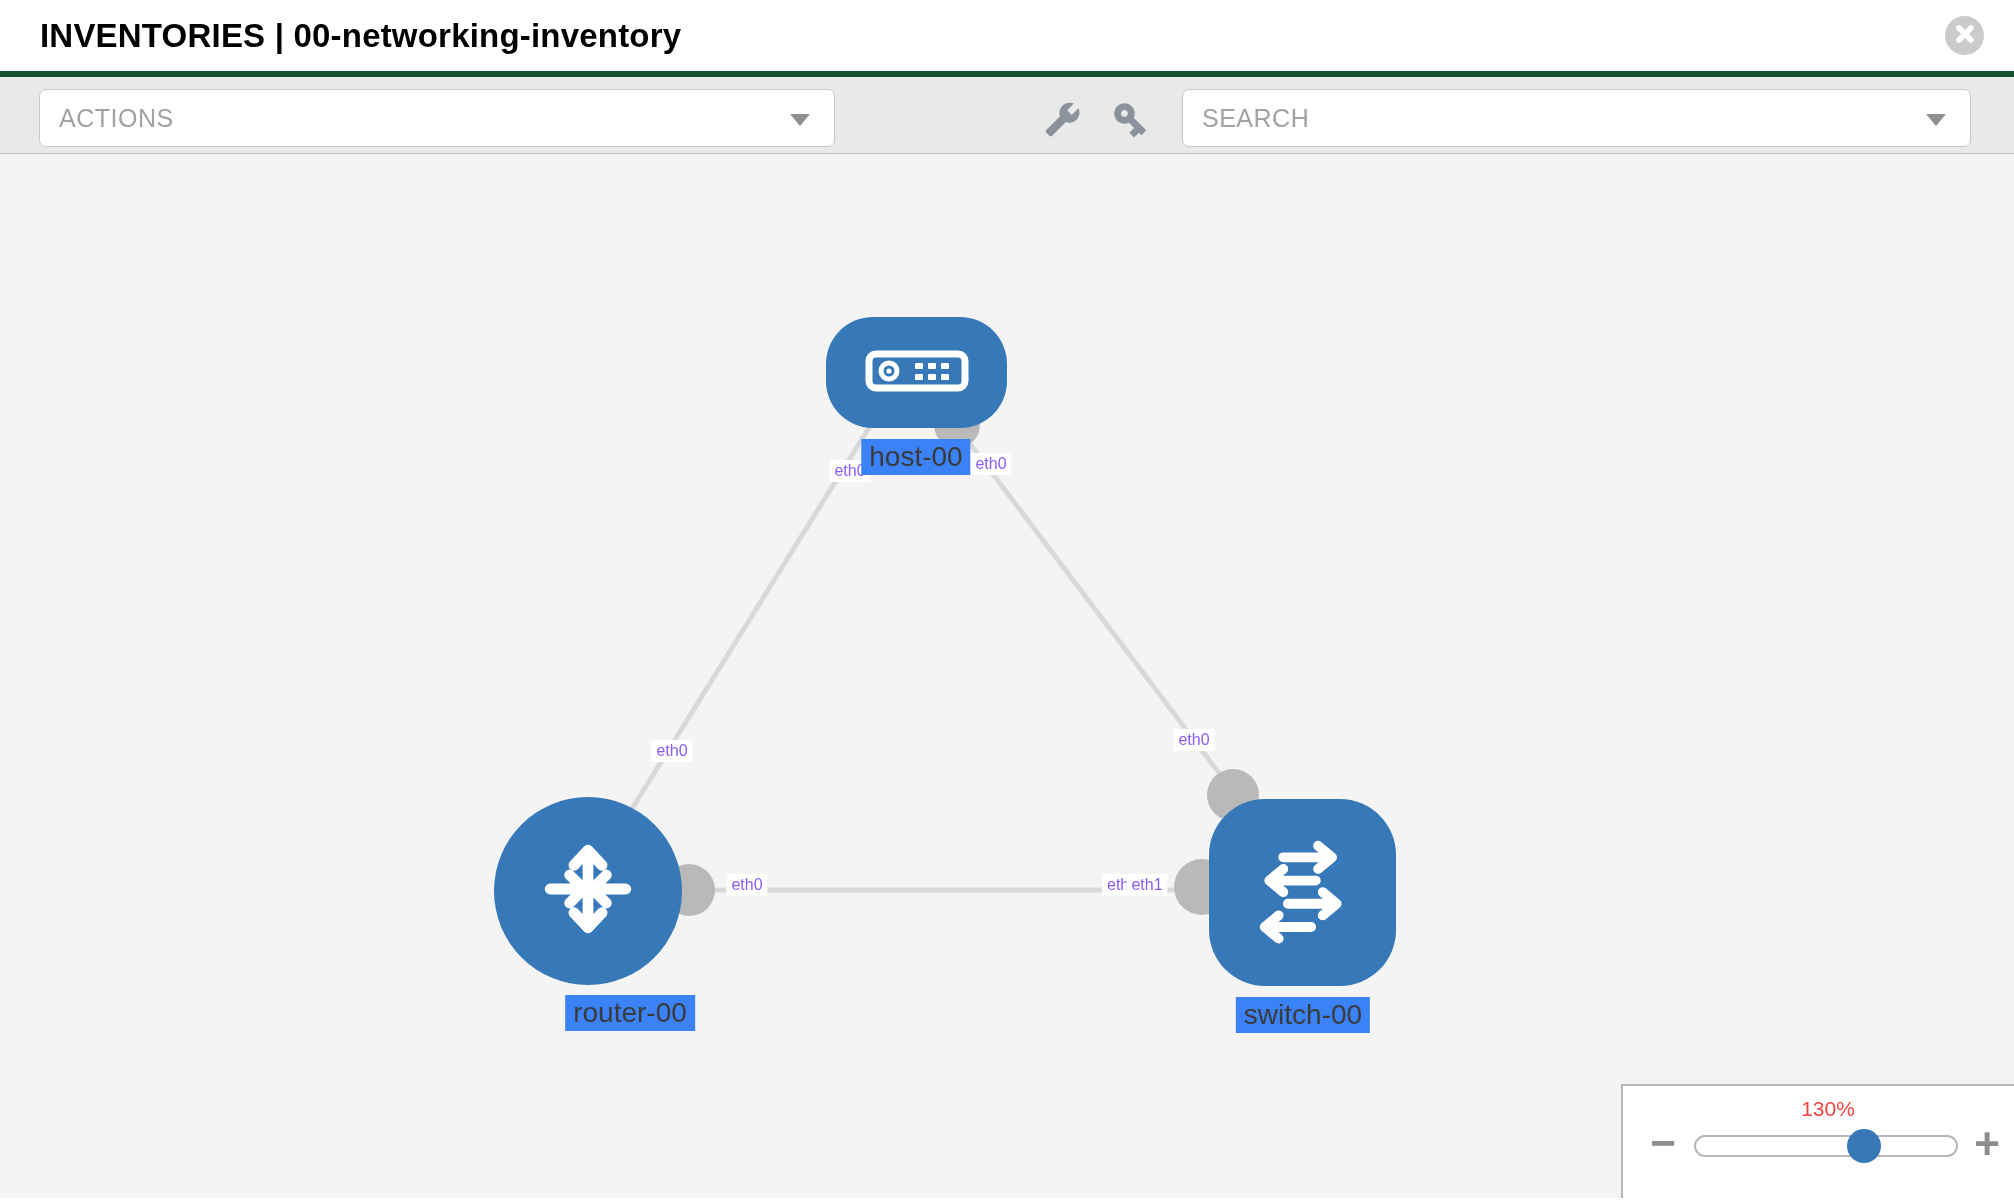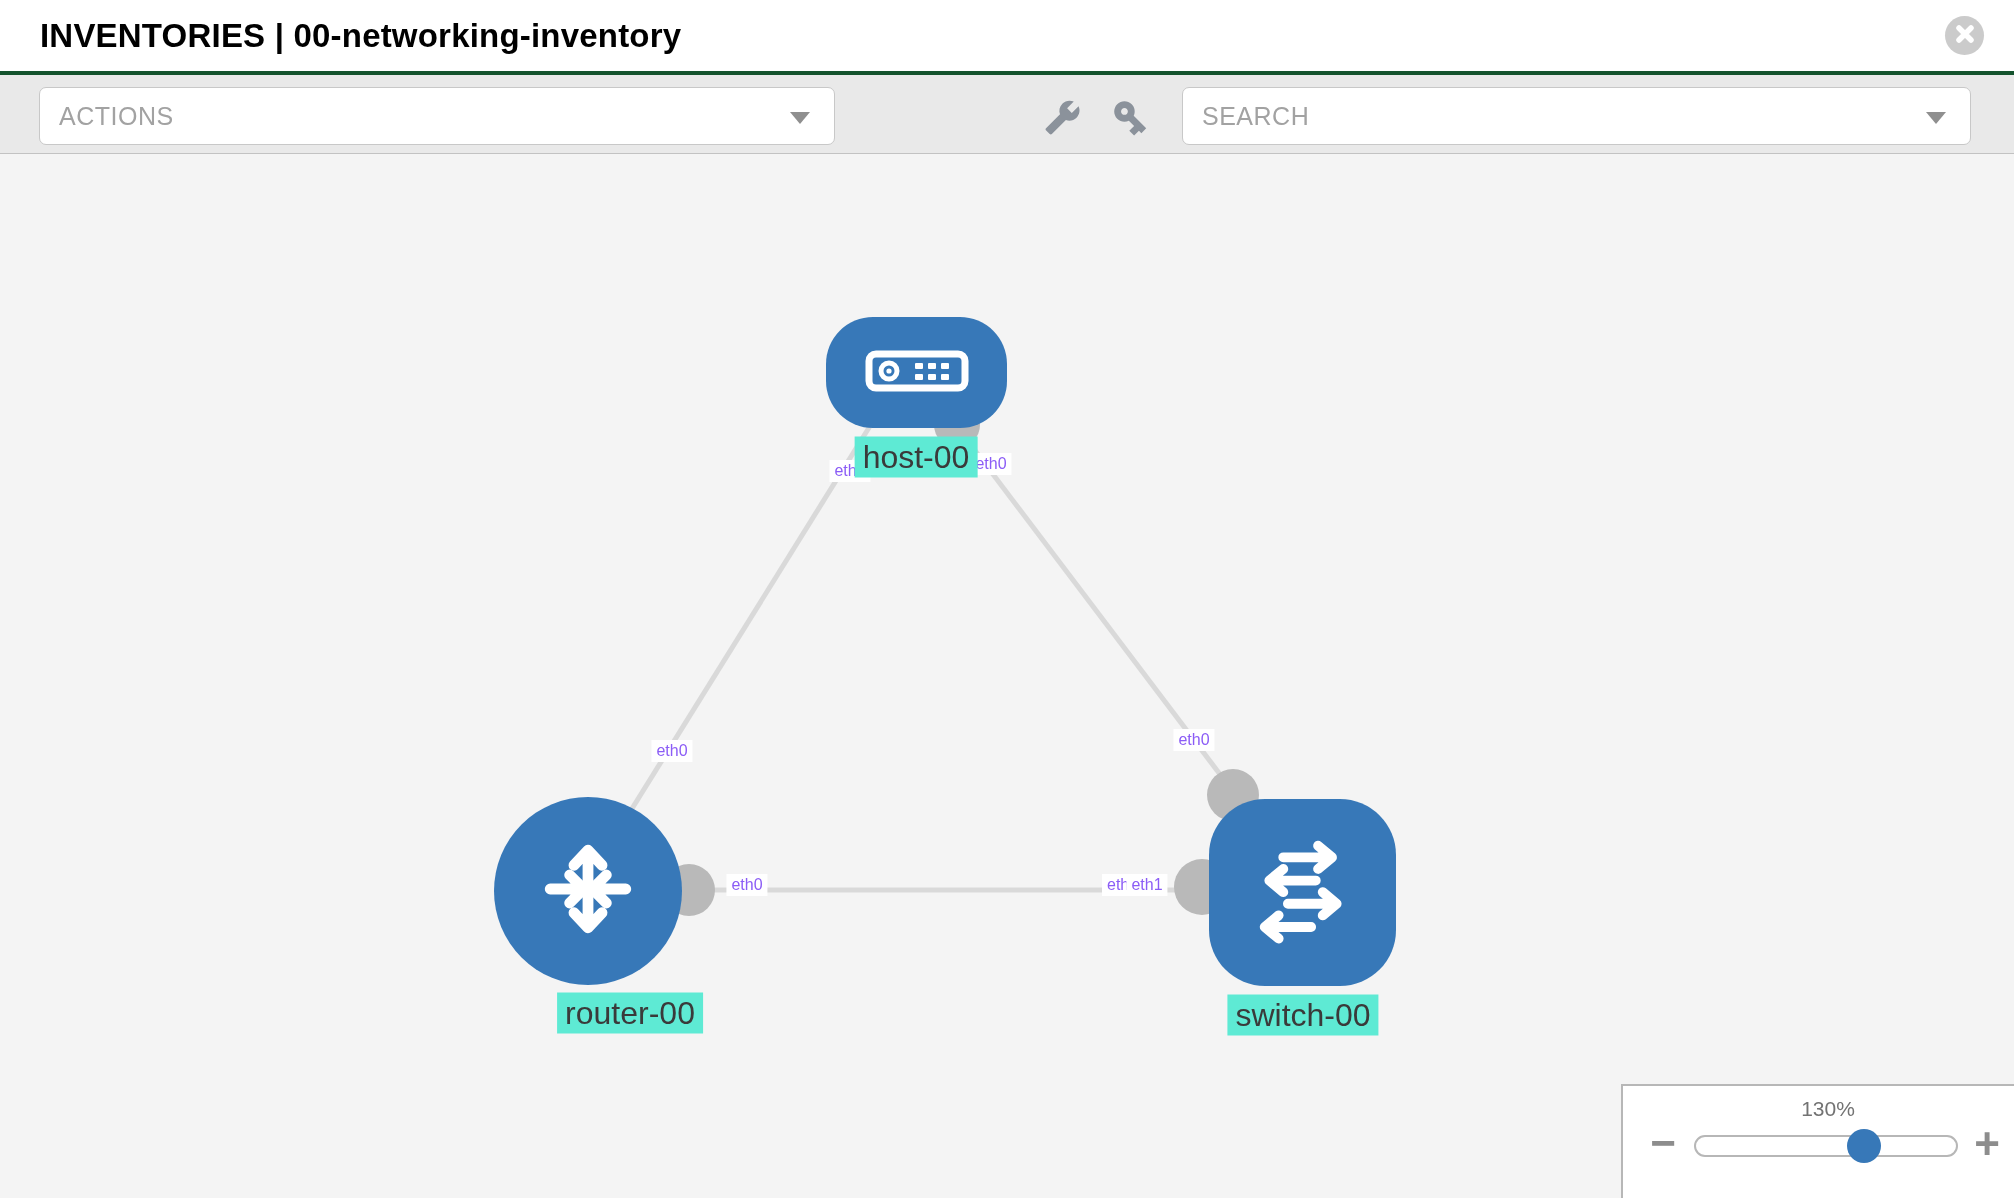--- a/index.html
+++ b/index.html
@@ -9,21 +9,21 @@
   
   .header { position:relative; height:71px; background:#fff; }
   .title  { position:absolute; left:40px; top:0; line-height:71px;
             font-size:33px; font-weight:bold; color:#000000; letter-spacing:.2px; }
   .close-btn { position:absolute; right:30px; top:16px; width:39px; height:39px;
                border-radius:50%; background:#cbcbcb; display:flex;
                align-items:center; justify-content:center; cursor:pointer; }
 
   
   .toolbar { position:relative; height:83px; background:#e9e9e9;
-             border-top:4px solid #14532d; border-bottom:1px solid #c2c2c2; }
+             border-top:6px solid #14532d; border-bottom:1px solid #c2c2c2; }
   .dropdown { position:absolute; top:12px; height:58px; background:#fff;
               border:1px solid #c8c8c8; border-radius:7px; }
   .dropdown .dd-label { position:absolute; left:19px; top:0; line-height:56px;
               font-size:25px; color:#a2a2a2; letter-spacing:.5px; }
   .caret { position:absolute; right:24px; top:24px; width:0; height:0;
            border-left:10px solid transparent; border-right:10px solid transparent;
            border-top:12px solid #8f8f8f; }
   .actions-dd { left:39px;  width:796px; }
   .search-dd  { left:1182px; width:789px; }
   .tool-icon { position:absolute; top:22px; width:44px; height:44px;
@@ -36,33 +36,33 @@
   .canvas { position:relative; height:1044px; background:#f4f4f4; overflow:hidden; }
   .edges  { position:absolute; left:0; top:0; z-index:1; }
 
   .node { position:absolute; background:#3778b8; z-index:3;
           display:flex; align-items:center; justify-content:center; cursor:pointer; }
   .node-host   { left:826px; top:163px; width:181px; height:111px; border-radius:47px; }
   .node-router { left:494px; top:643px; width:188px; height:188px; border-radius:50%; }
   .node-switch { left:1209px; top:645px; width:187px; height:187px; border-radius:56px; }
 
   .node-label { position:absolute; transform:translate(-50%,-50%); z-index:6;
-                background:#5eead4; color:#3a3a3a; font-size:32px; padding:2px 8px;
+                background:#3b82f6; color:#3a3a3a; font-size:28px; padding:2px 8px;
                 white-space:nowrap; }
   .iface-label { position:absolute; transform:translate(-50%,-50%); z-index:5;
                  background:#fff; color:#8b5cf6; font-size:16px; padding:2px 5px;
                  white-space:nowrap; }
   .iface-under { transform:translateY(-50%); z-index:4; }
   .iface-over  { z-index:5; }
 
   
   .zoom-panel { position:absolute; left:1621px; top:930px; width:420px; height:160px;
                 background:#fff; border:2px solid #b7b7b7; z-index:10; }
   .zoom-level { position:absolute; left:205px; top:23px; transform:translate(-50%,-50%);
-                font-size:21px; color:#737373; }
+                font-size:21px; color:#ef4444; }
   .zoom-minus, .zoom-plus { position:absolute; transform:translate(-50%,-50%);
                 font-size:44px; font-weight:bold; color:#8d8d8d; cursor:pointer;
                 line-height:1; }
   .zoom-minus { left:40px; top:57px; }
   .zoom-plus  { left:364px; top:58px; }
   .zoom-track { position:absolute; left:71px; top:49px; width:264px; height:22px;
                 border:2px solid #b7b7b7; border-radius:11px; background:#fff; cursor:pointer; }
   .zoom-handle { position:absolute; left:224px; top:43px; width:34px; height:34px;
                  border-radius:50%; background:#3778b8; cursor:grab; }
 </style>

